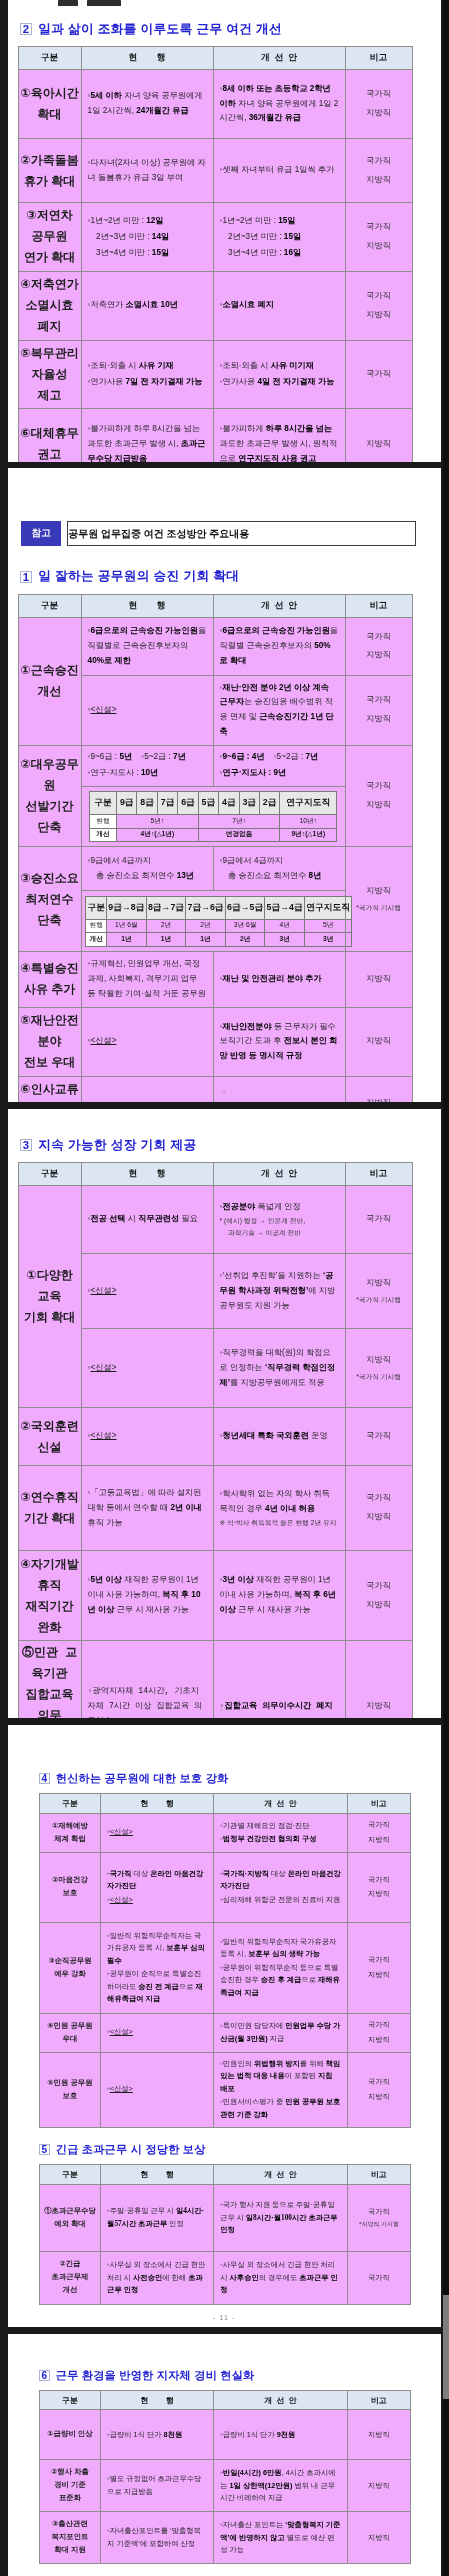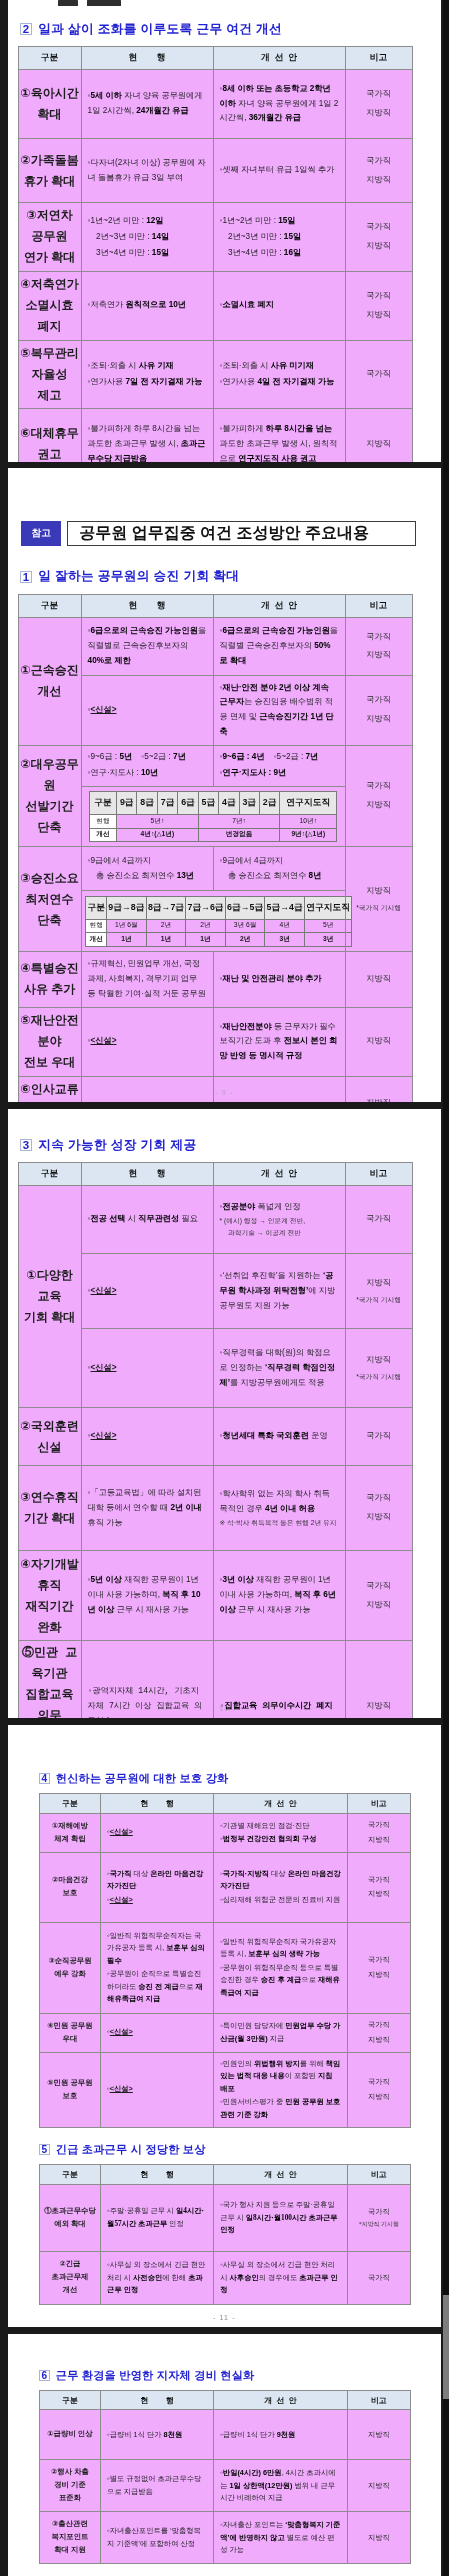--- a/index.html
+++ b/index.html
@@ -41,21 +41,21 @@
   }
 
   
   .ref-row{display:flex;align-items:stretch;margin:0 0 22px 13.3px;height:25.4px;width:395px;}
   .ref-badge{
     width:40px;background:var(--badge-bg);color:#fff;font-weight:bold;font-size:9.7px;
     display:flex;align-items:center;justify-content:center;margin-right:6px;flex:0 0 auto;
   }
   .ref-title{
     flex:1;border:1.2px solid #3c3c3c;display:flex;align-items:center;
-    padding-left:11px;font-weight:bold;font-size:16px;color:#111;background:#fff;
+    font-weight:bold;font-size:10px;color:#111;background:#fff;
   }
 
   
   .doc-table{border-collapse:collapse;table-layout:fixed;background:#f0abfc;}
   .doc-table th,.doc-table td{border:0.6px solid var(--border);vertical-align:middle;}
   .doc-table thead th{
     background:var(--hdr-bg);font-weight:bold;text-align:center;color:#101010;white-space:pre;
   }
   .t-lg{width:395px;margin-left:9.7px;font-size:8.2px;}
   .t-lg thead tr{height:23px;}
@@ -73,21 +73,21 @@
   td.innercell{padding:2.4px 3.6px;}
   td.note{text-align:center;padding:2.4px 1.2px;color:#2b2b2b;}
   td.note .ln{margin:4.2px 0;}
   .t-sm td.note .ln{margin:2.4px 0;}
 
   .ln{white-space:pre-wrap;line-height:1.8;margin:1.2px 0;}
   .t-sm .ln{line-height:1.7;}
   .ln.smln{font-size:0.82em;color:#2f2f2f;line-height:1.6;}
   .ln.ind{padding-left:8.5px;}
   .ln b{color:#000;}
-  u.ns{font-weight:bold;text-underline-offset:1.2px;}
+  u.ns{font-weight:normal;text-underline-offset:1.2px;}
 
   
   .mini{width:97%;margin:1.8px auto;border-collapse:collapse;font-size:6.7px;text-align:center;table-layout:auto;}
   .mini th,.mini td{border:0.6px solid #7a7a7a;padding:1.8px 1.2px;font-weight:normal;color:#111;}
   .mini thead th{background:#e7e7e7;}
   .mini th.lbl{width:27px;background:#fff;}
   .mini tr.b td,.mini tr.b th.lbl{font-weight:bold;}
 
   .pagenum{position:absolute;bottom:6px;left:0;right:0;text-align:center;font-size:7px;color:#8a8a8a;letter-spacing:1.2px;}
   .p2 .pagenum,.p3 .pagenum{opacity:.5;}
@@ -170,21 +170,21 @@
               </td>
               <td class="note" rowspan="1">
                 <div class="ln">국가직</div>
                 <div class="ln">지방직</div>
               </td>
             </tr>
             <tr style="height: 53px;">
               <td class="cat" rowspan="1">④저축연가
 소멸시효 폐지</td>
               <td class="cellc">
-                <div class="ln">◦저축연가 <b>원칙적으로 10년</b></div>
+                <div class="ln">◦저축연가 <b>소멸시효 10년</b></div>
               </td>
               <td class="cellc">
                 <div class="ln">◦<b>소멸시효 폐지</b></div>
               </td>
               <td class="note" rowspan="1">
                 <div class="ln">국가직</div>
                 <div class="ln">지방직</div>
               </td>
             </tr>
             <tr style="height: 57px;">

